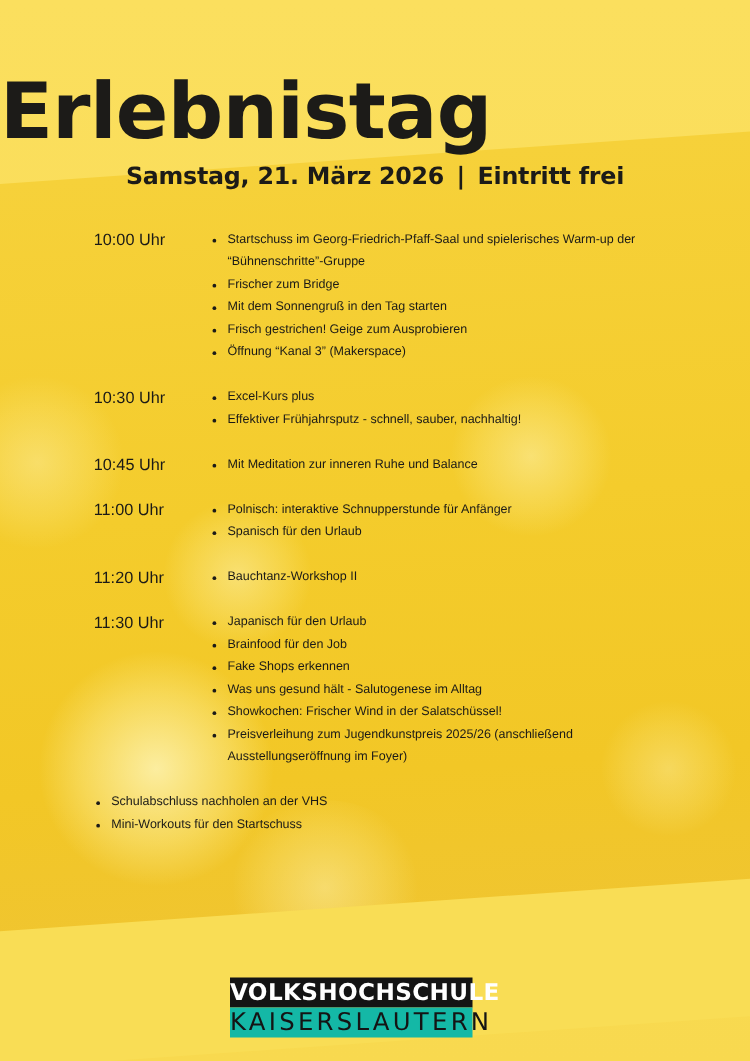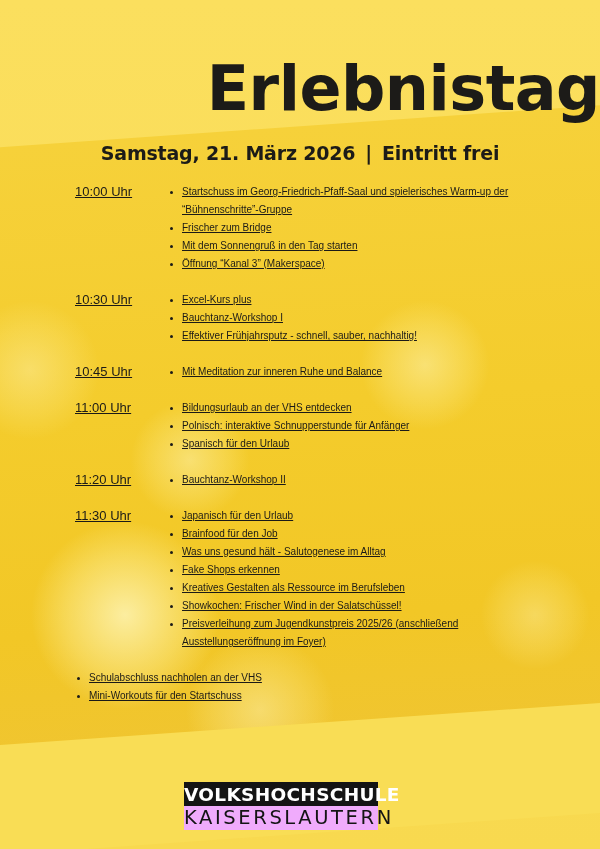--- a/index.html
+++ b/index.html
@@ -27,41 +27,40 @@
     .bg-bottom {
       position: absolute; left: 0; top: 745px; width: 600px; height: 110px;
       background: #f9dd55;
       transform: skewY(-4deg);
       transform-origin: left top;
     }
     .content { position: absolute; left: 0; top: 0; width: 600px; height: 849px; }
 
     .title {
       position: absolute; left: 0; top: 52px; width: 600px;
-      text-align: right;
+      text-align: left;
       font-family: "DejaVu Sans", sans-serif;
       font-weight: bold;
       font-size: 62px;
       letter-spacing: -0.5px;
       color: #1c1b18;
     }
     .subtitle {
       position: absolute; left: 0; top: 130px; width: 600px;
       text-align: center;
       font-family: "DejaVu Sans", sans-serif;
       font-weight: bold;
       font-size: 19px;
       color: #1c1b18;
       letter-spacing: -0.2px;
-      margin-top: 12px;
     }
     .subtitle .sep { margin: 0 10px; }
 
     .schedule { position: absolute; left: 75px; top: 183px; width: 470px; }
-    .slot { display: flex; margin-bottom: 18px; text-decoration: underline; }
+    .slot { display: flex; margin-bottom: 18px; }
     .time {
       width: 93px; flex: none;
       font-size: 13px; line-height: 18px;
     }
     .items { list-style: none; flex: 1; }
     .items li {
       position: relative; padding-left: 14px;
       font-size: 10px; line-height: 18px;
     }
     .items li::before {
@@ -75,21 +74,21 @@
       position: absolute; left: 184px; top: 782px; width: 194px;
     }
     .logo-top {
       background: #141414; color: #ffffff;
       font-family: "DejaVu Sans", sans-serif;
       font-weight: bold; font-size: 18.5px;
       text-align: center; height: 24px; line-height: 25px;
       letter-spacing: 0.3px;
     }
     .logo-bottom {
-      background: #f0abfc; color: #141414;
+      background: #14b8a6; color: #141414;
       font-family: "DejaVu Sans", sans-serif;
       font-size: 19.5px; text-align: left;
       height: 24px; line-height: 24px;
       letter-spacing: 2.6px;
     }
   </style>
 </head>
 <body>
 
 <div class="bg-top"></div>
@@ -108,64 +107,62 @@
     <span>Samstag, 21. März 2026</span><span class="sep">|</span><span>Eintritt frei</span>
   </div>
 
   <div class="schedule">
     <div class="slot">
       <div class="time">10:00 Uhr</div>
       <ul class="items">
         <li>Startschuss im Georg-Friedrich-Pfaff-Saal und spielerisches Warm-up der “Bühnenschritte”-Gruppe</li>
         <li>Frischer zum Bridge</li>
         <li>Mit dem Sonnengruß in den Tag starten</li>
+        <li>Frisch gestrichen! Geige zum Ausprobieren</li>
         <li>Öffnung “Kanal 3” (Makerspace)</li>
       </ul>
     </div>
 
     <div class="slot">
       <div class="time">10:30 Uhr</div>
       <ul class="items">
         <li>Excel-Kurs plus</li>
-        <li>Bauchtanz-Workshop I</li>
         <li>Effektiver Frühjahrsputz - schnell, sauber, nachhaltig!</li>
       </ul>
     </div>
 
     <div class="slot">
       <div class="time">10:45 Uhr</div>
       <ul class="items">
         <li>Mit Meditation zur inneren Ruhe und Balance</li>
       </ul>
     </div>
 
     <div class="slot">
       <div class="time">11:00 Uhr</div>
       <ul class="items">
-        <li>Bildungsurlaub an der VHS entdecken</li>
         <li>Polnisch: interaktive Schnupperstunde für Anfänger</li>
         <li>Spanisch für den Urlaub</li>
       </ul>
     </div>
 
     <div class="slot">
       <div class="time">11:20 Uhr</div>
       <ul class="items">
         <li>Bauchtanz-Workshop II</li>
       </ul>
     </div>
 
     <div class="slot">
       <div class="time">11:30 Uhr</div>
       <ul class="items">
         <li>Japanisch für den Urlaub</li>
         <li>Brainfood für den Job</li>
+        <li>Fake Shops erkennen</li>
         <li>Was uns gesund hält - Salutogenese im Alltag</li>
-        <li>Fake Shops erkennen</li>
-        <li>Kreatives Gestalten als Ressource im Berufsleben</li>
         <li>Showkochen: Frischer Wind in der Salatschüssel!</li>
         <li>Preisverleihung zum Jugendkunstpreis 2025/26 (anschließend Ausstellungseröffnung im Foyer)</li>
       </ul>
     </div>
 
     <div class="slot">
       <ul class="items">
         <li>Schulabschluss nachholen an der VHS</li>
         <li>Mini-Workouts für den Startschuss</li>
       </ul>

